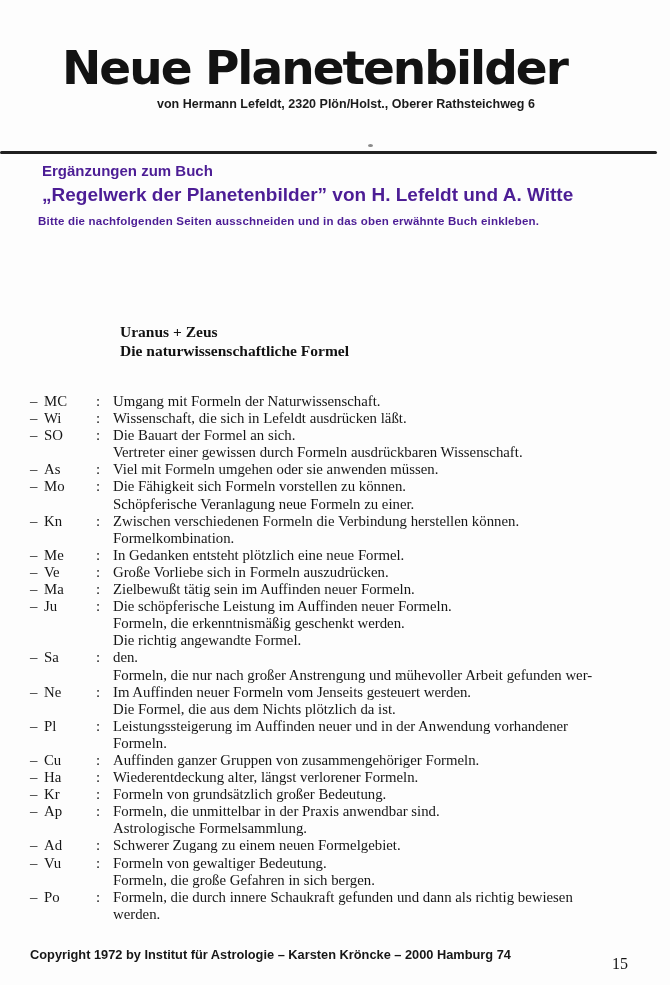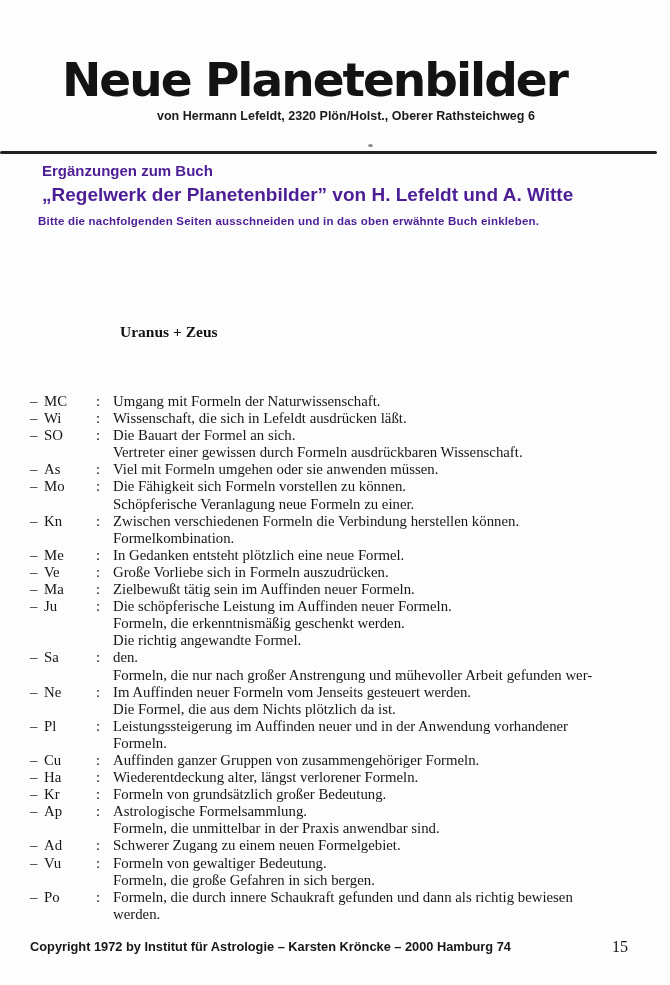--- a/index.html
+++ b/index.html
@@ -5,21 +5,21 @@
   html,body{margin:0;padding:0;background:#ffffff;}
   .page{
     position:relative;
     width:670px;height:985px;
     background:#fdfdfd;
     overflow:hidden;
     color:#141414;
     font-family:"Liberation Serif", serif;
   }
   
-  .masthead{position:absolute;top:52px;left:62px;width:502px;}
+  .masthead{position:absolute;top:40px;left:62px;width:502px;}
   .logo{
     font-family:"DejaVu Sans", sans-serif;
     font-weight:bold;
     font-size:47px;
     line-height:56px;
     letter-spacing:-2px;
     color:#131313;
     white-space:nowrap;
   }
   .byline{
@@ -71,21 +71,21 @@
   .footer{
     position:absolute;top:936px;left:30px;width:616px;
     display:flex;justify-content:space-between;align-items:center;
   }
   .copyright{
     font-family:"Liberation Sans", sans-serif;
     font-weight:bold;font-size:12.8px;color:#171717;white-space:nowrap;
   }
   .page-number{
     font-family:"Liberation Serif", serif;
-    font-size:16px;color:#141414;margin-top:2px;margin-right:18px;
+    font-size:16px;color:#141414;margin-top:19px;margin-right:18px;
   }
 </style>
 </head>
 <body>
 
 <div class="page">
 
   <header class="masthead">
     <div class="logo">Neue Planetenbilder</div>
     <div class="byline">von Hermann Lefeldt, 2320 Plön/Holst., Oberer Rathsteichweg 6</div>
@@ -95,20 +95,21 @@
   <div class="rule"></div>
 
   <section class="intro">
     <div class="intro-h1">Ergänzungen zum Buch</div>
     <div class="intro-h2">„Regelwerk der Planetenbilder” von H. Lefeldt und A. Witte</div>
     <div class="intro-note">Bitte die nachfolgenden Seiten ausschneiden und in das oben erwähnte Buch einkleben.</div>
   </section>
 
   <section class="section-title">
     <div>Uranus + Zeus</div>
+    <div>Die naturwissenschaftliche Formel</div>
   </section>
 
   <section class="entries" id="entries">
       <div class="entry-row">
         <span class="entry-marker">–</span>
         <span class="entry-abbr">MC</span>
         <span class="entry-colon">:</span>
         <div class="entry-lines">
           <div class="entry-line">Umgang mit Formeln der Naturwissenschaft.</div>
         </div>
@@ -239,22 +240,22 @@
         <span class="entry-colon">:</span>
         <div class="entry-lines">
           <div class="entry-line">Formeln von grundsätzlich großer Bedeutung.</div>
         </div>
       </div>
       <div class="entry-row">
         <span class="entry-marker">–</span>
         <span class="entry-abbr">Ap</span>
         <span class="entry-colon">:</span>
         <div class="entry-lines">
+          <div class="entry-line">Formeln, die unmittelbar in der Praxis anwendbar sind.</div>
           <div class="entry-line">Astrologische Formelsammlung.</div>
-          <div class="entry-line">Formeln, die unmittelbar in der Praxis anwendbar sind.</div>
         </div>
       </div>
       <div class="entry-row">
         <span class="entry-marker">–</span>
         <span class="entry-abbr">Ad</span>
         <span class="entry-colon">:</span>
         <div class="entry-lines">
           <div class="entry-line">Schwerer Zugang zu einem neuen Formelgebiet.</div>
         </div>
       </div>

